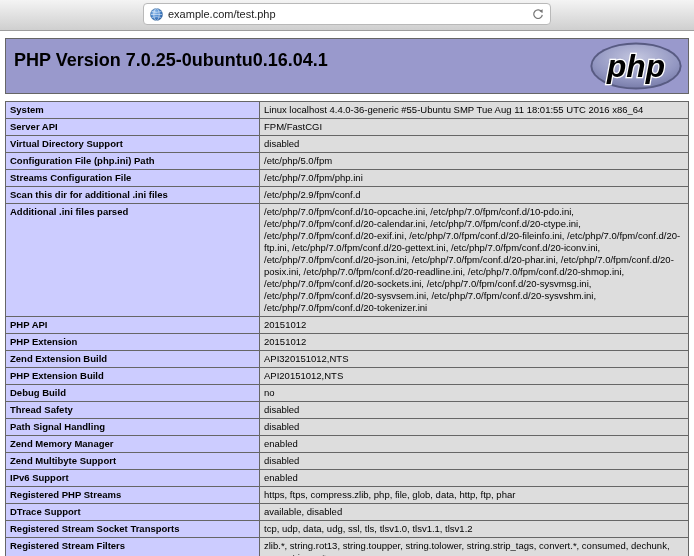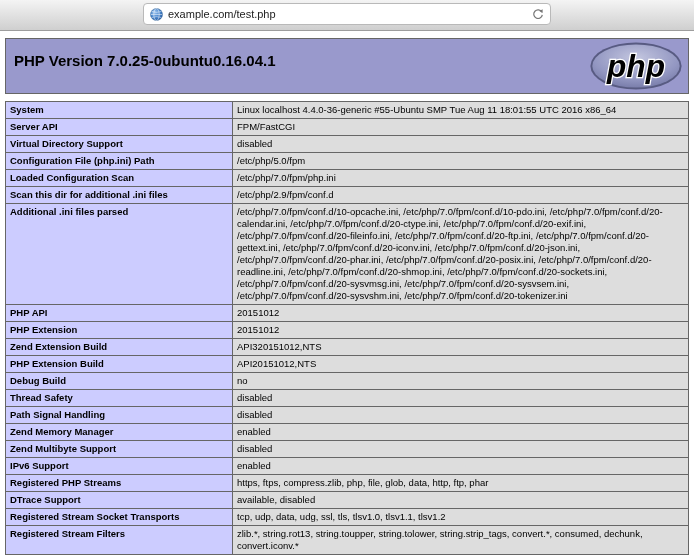--- a/index.html
+++ b/index.html
@@ -21,28 +21,28 @@
   .url-text{font-size:11px;color:#222;flex:1 1 auto;white-space:nowrap;overflow:hidden;}
   .reload{display:flex;flex:0 0 auto;cursor:pointer;}
   
   .page{padding:7px 5px 0 5px;}
   .php-header{
     border:1px solid #666;background:var(--header-bg,#9999cc);
     height:56px;box-sizing:border-box;
     display:flex;align-items:center;justify-content:space-between;
     padding:0 5px 0 8px;
   }
-  .php-header h1{font-size:15px;font-weight:bold;color:#000;margin:0 0 12px 0;}
+  .php-header h1{font-size:18px;font-weight:bold;color:#000;margin:0 0 12px 0;}
   .logo{display:flex;text-decoration:none;}
   table.info{border-collapse:collapse;table-layout:fixed;width:684px;margin-top:7px;}
   table.info td{
     border:1px solid #666;padding:2px 4px;font-size:9.5px;line-height:12px;
     vertical-align:baseline;word-wrap:break-word;color:#000;
   }
-  table.info td.e{background:var(--label-bg,#ccccff);font-weight:bold;width:227px;box-sizing:border-box;}
+  table.info td.e{background:var(--label-bg,#ccccff);font-weight:bold;width:254px;box-sizing:border-box;}
   table.info td.v{background:var(--value-bg,#dddddd);}
 </style>
 </head>
 <body>
 
 <div class="chrome">
   <div class="url-field">
     <span class="favicon">
       <svg width="13" height="13" viewBox="0 0 13 13">
         <defs>
@@ -100,21 +100,21 @@
         </tr>
         <tr>
           <td class="e">Virtual Directory Support</td>
           <td class="v">disabled</td>
         </tr>
         <tr>
           <td class="e">Configuration File (php.ini) Path</td>
           <td class="v">/etc/php/5.0/fpm</td>
         </tr>
         <tr>
-          <td class="e">Loaded Configuration Scan</td>
+          <td class="e">Streams Configuration File</td>
           <td class="v">/etc/php/7.0/fpm/php.ini</td>
         </tr>
         <tr>
           <td class="e">Scan this dir for additional .ini files</td>
           <td class="v">/etc/php/2.9/fpm/conf.d</td>
         </tr>
         <tr>
           <td class="e">Additional .ini files parsed</td>
           <td class="v">/etc/php/7.0/fpm/conf.d/10-opcache.ini, /etc/php/7.0/fpm/conf.d/10-pdo.ini, /etc/php/7.0/fpm/conf.d/20-calendar.ini, /etc/php/7.0/fpm/conf.d/20-ctype.ini, /etc/php/7.0/fpm/conf.d/20-exif.ini, /etc/php/7.0/fpm/conf.d/20-fileinfo.ini, /etc/php/7.0/fpm/conf.d/20-ftp.ini, /etc/php/7.0/fpm/conf.d/20-gettext.ini, /etc/php/7.0/fpm/conf.d/20-iconv.ini, /etc/php/7.0/fpm/conf.d/20-json.ini, /etc/php/7.0/fpm/conf.d/20-phar.ini, /etc/php/7.0/fpm/conf.d/20-posix.ini, /etc/php/7.0/fpm/conf.d/20-readline.ini, /etc/php/7.0/fpm/conf.d/20-shmop.ini, /etc/php/7.0/fpm/conf.d/20-sockets.ini, /etc/php/7.0/fpm/conf.d/20-sysvmsg.ini, /etc/php/7.0/fpm/conf.d/20-sysvsem.ini, /etc/php/7.0/fpm/conf.d/20-sysvshm.ini, /etc/php/7.0/fpm/conf.d/20-tokenizer.ini</td>
         </tr>

